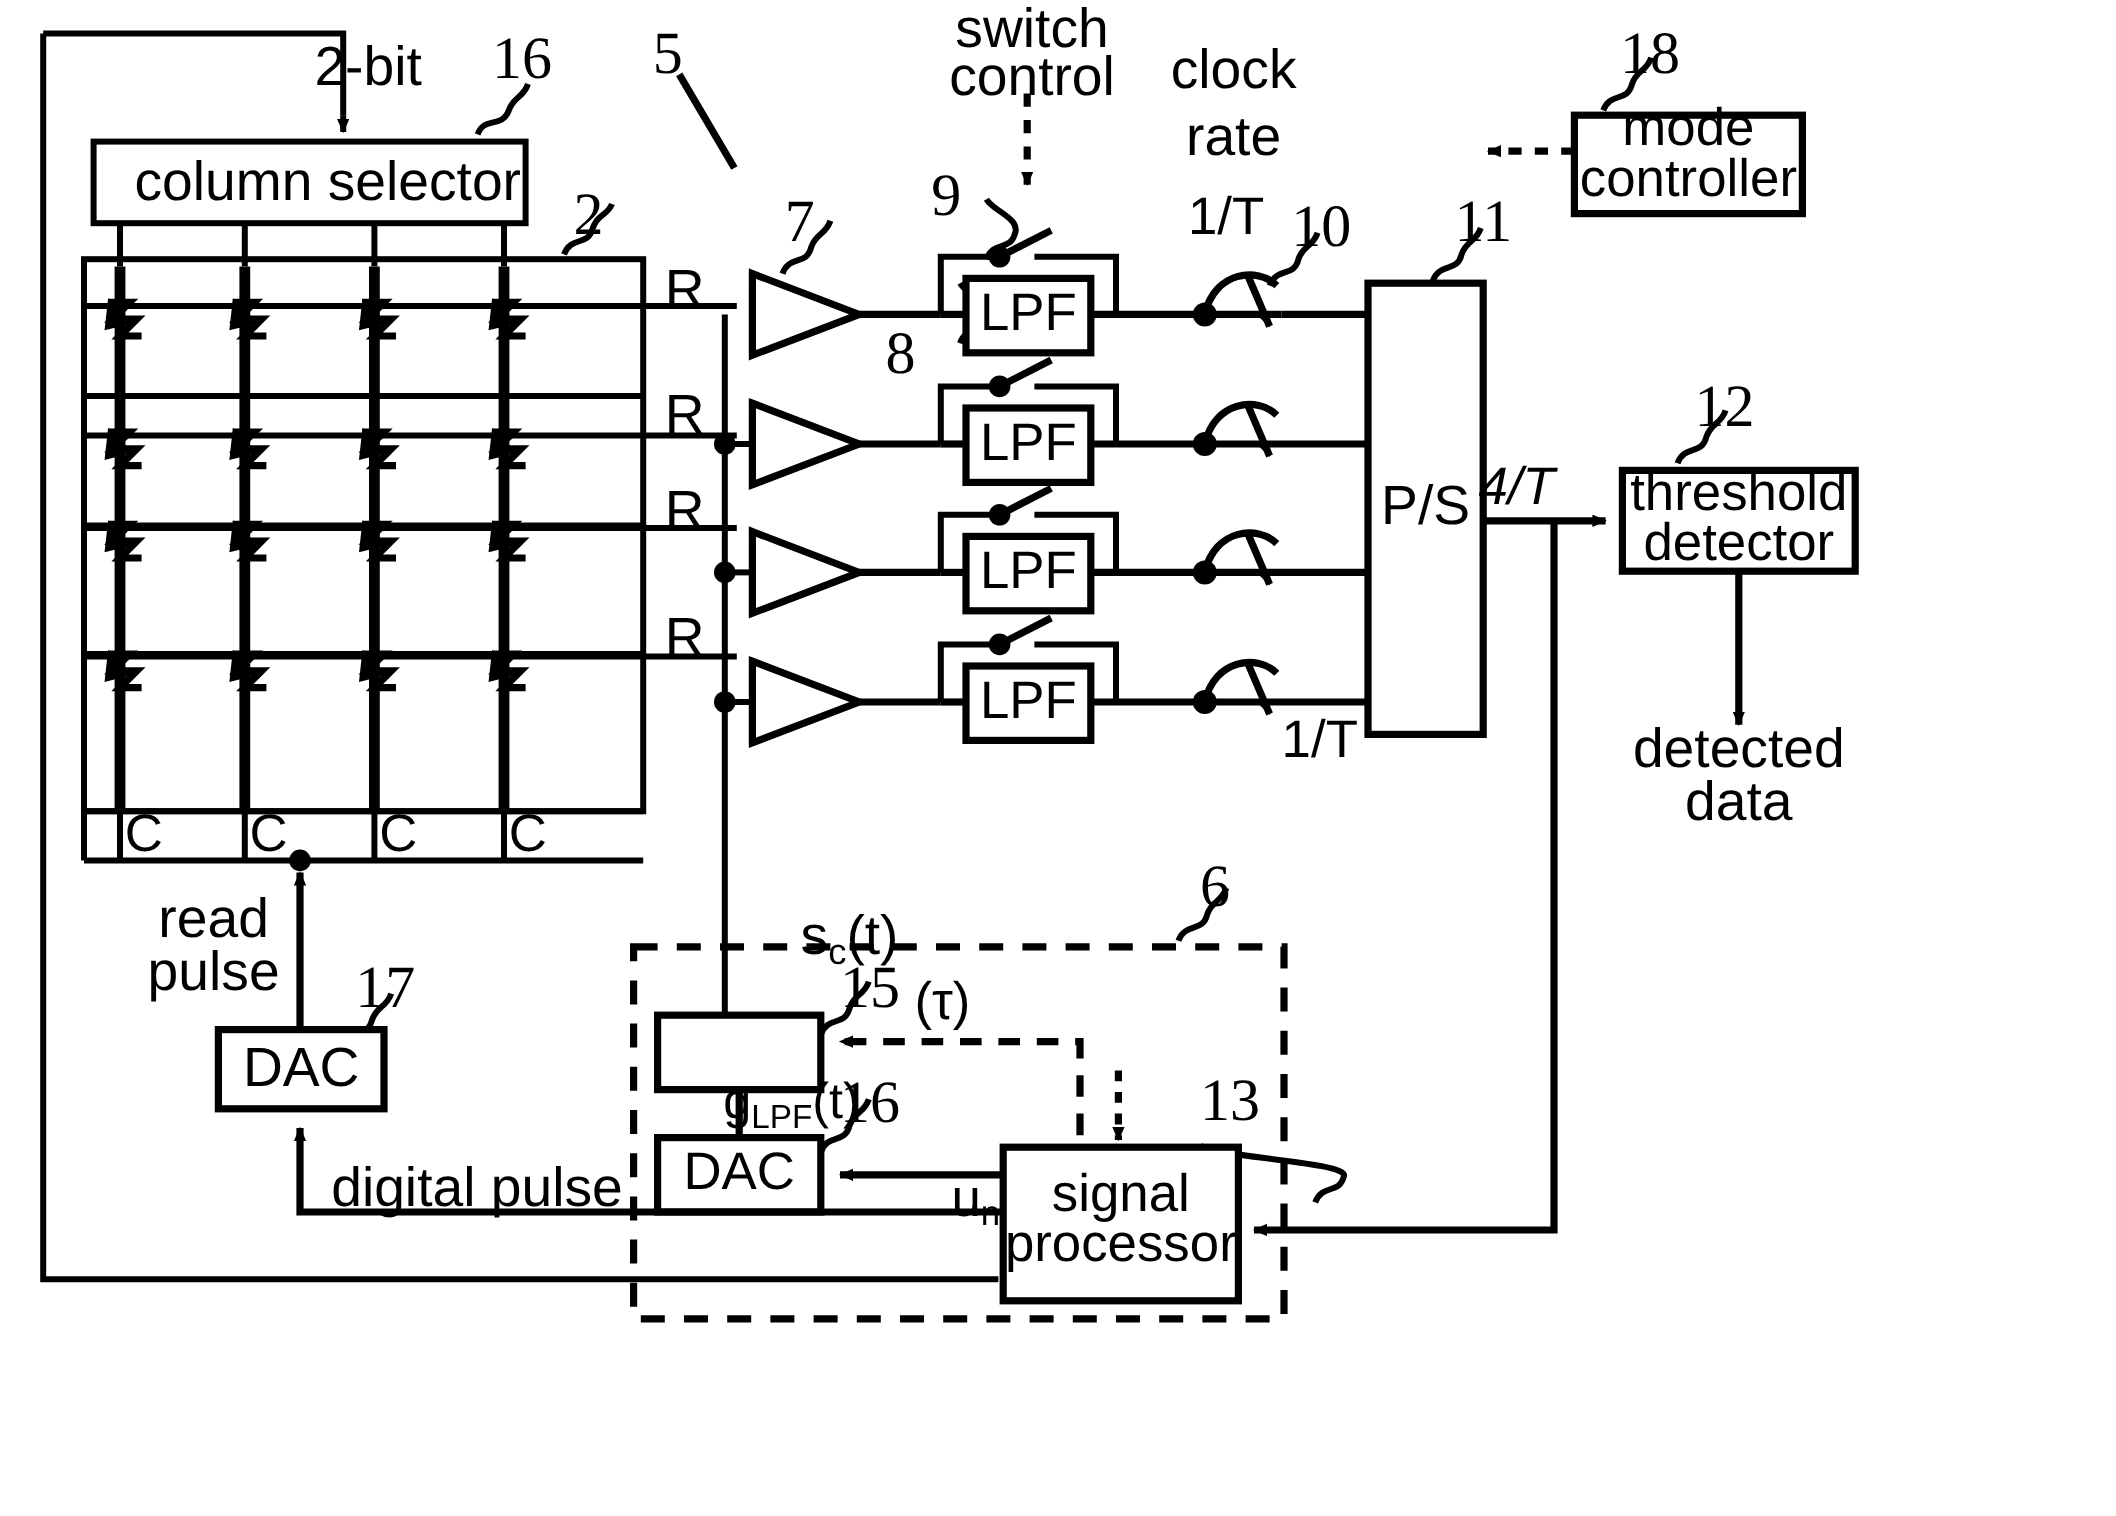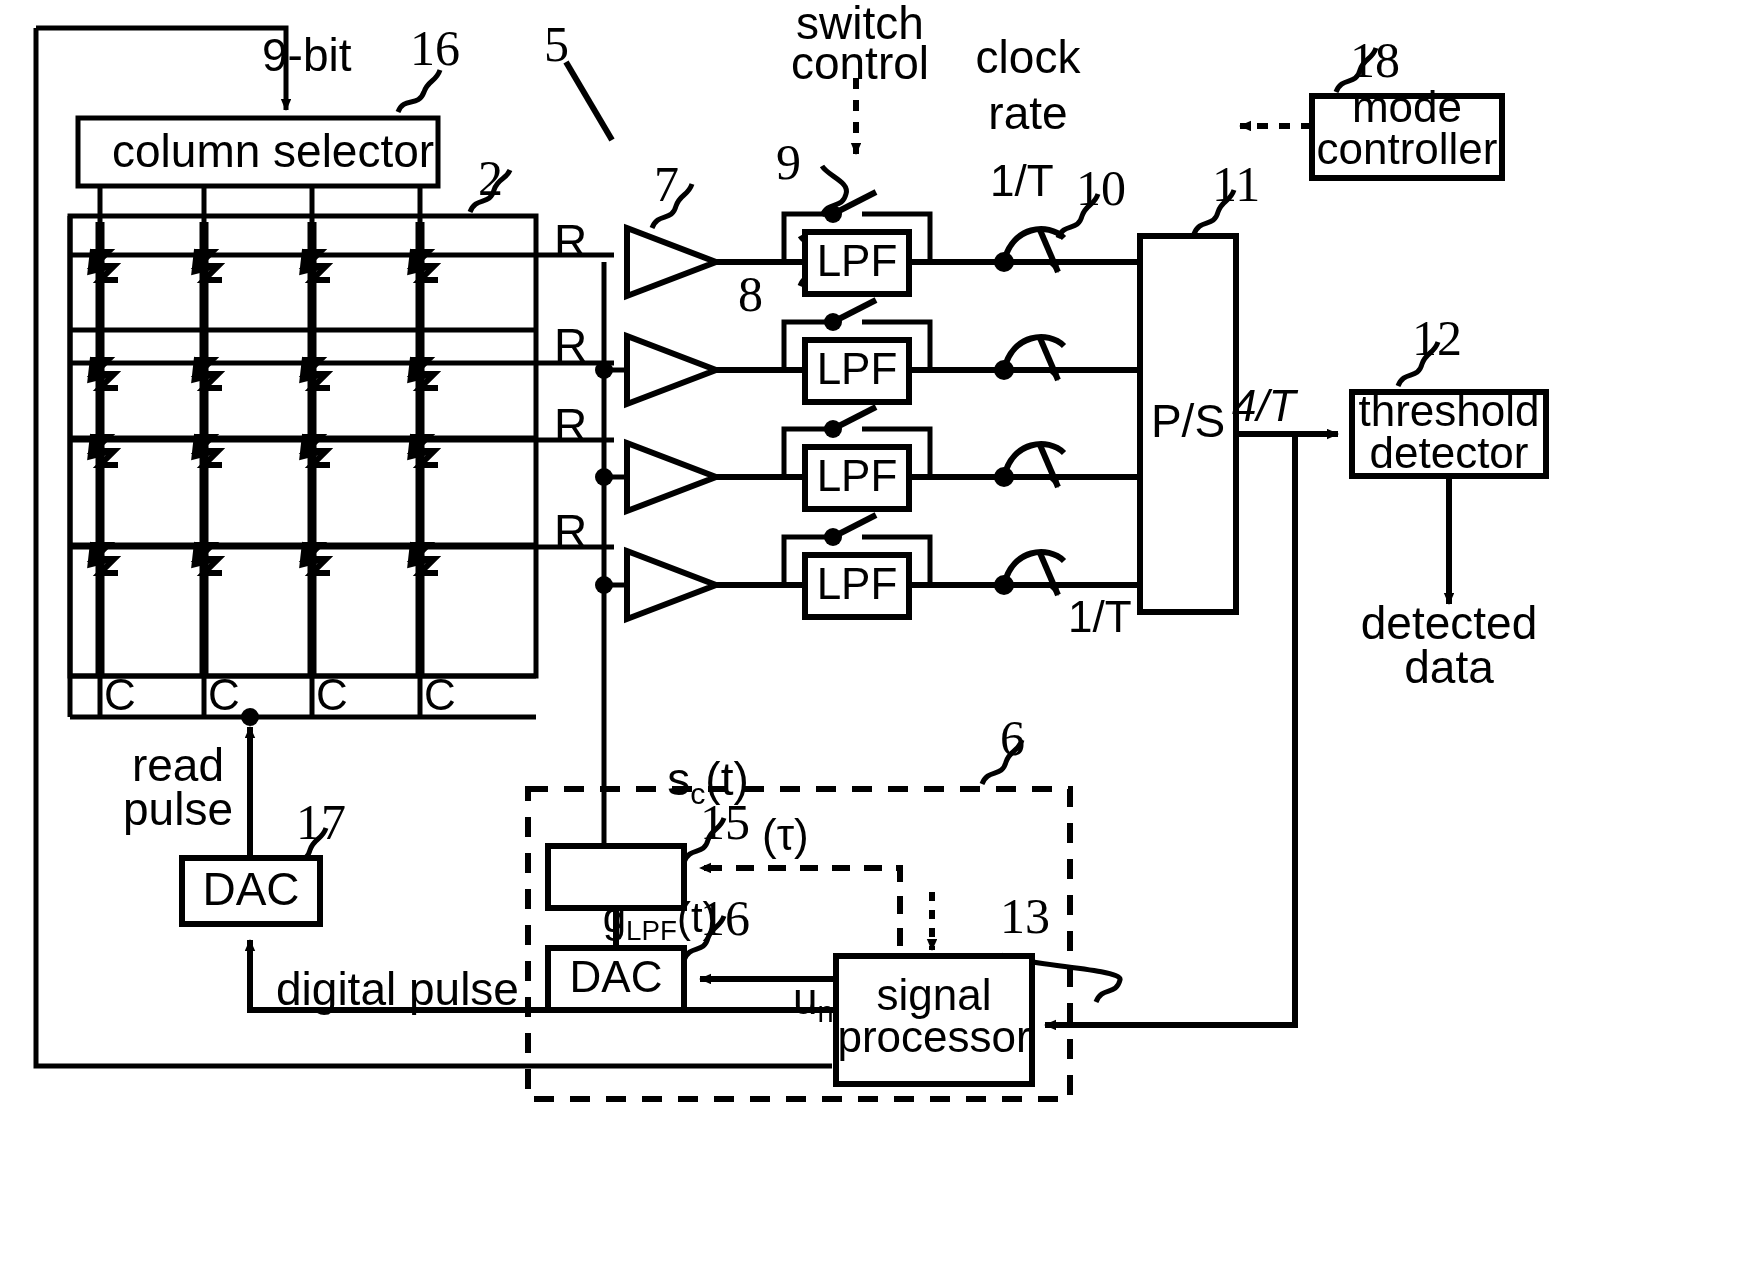--- a/index.html
+++ b/index.html
@@ -231,34 +231,34 @@
       <path d="M836,1010 L250,1010 L250,940" stroke-width="6" marker-end="url(#ar)"></path>
 
       <rect x="182" y="858" width="138" height="66" stroke-width="6" fill="#fff"></rect>
 
       <path d="M250,858 L250,727" stroke-width="6" marker-end="url(#ar)"></path>
       <circle cx="250" cy="717" r="9" fill="#000" stroke="none"></circle>
 
     </g>
   </svg>
 
-  <div class="lbl t46" style="left:262px;top:32px;">9-bit</div>
+  <div class="lbl t46" style="left:262px;top:32px;">2-bit</div>
   <div class="lbl ref" style="left:410px;top:22px;">16</div>
 
   <div class="lbl t46" style="left:112px;top:128px;">column selector</div>
 
   <div class="lbl ref" style="left:478px;top:152px;">2</div>
   <div class="lbl ref" style="left:544px;top:18px;">5</div>
   <div class="lbl ref" style="left:654px;top:158px;">7</div>
   <div class="lbl ref" style="left:776px;top:136px;">9</div>
   <div class="lbl ref" style="left:738px;top:268px;">8</div>
   <div class="lbl ref" style="left:1076px;top:162px;">10</div>
   <div class="lbl ref" style="left:1212px;top:158px;">11</div>
   <div class="lbl ref" style="left:1412px;top:312px;">12</div>
-  <div class="lbl ref" style="left:1350px;top:18px;margin-top:16px;">18</div>
+  <div class="lbl ref" style="left:1350px;top:18px;">18</div>
   <div class="lbl ref" style="left:296px;top:796px;">17</div>
   <div class="lbl ref" style="left:1000px;top:712px;">6</div>
   <div class="lbl ref" style="left:700px;top:796px;">15</div>
   <div class="lbl ref" style="left:700px;top:892px;">16</div>
   <div class="lbl ref" style="left:1000px;top:890px;">13</div>
 
   <div class="lbl t46 ctr" style="left:770px;top:0px;width:180px;">switch</div>
   <div class="lbl t46 ctr" style="left:770px;top:40px;width:180px;">control</div>
   <div class="lbl t46 ctr" style="left:958px;top:34px;width:140px;">clock</div>
   <div class="lbl t46 ctr" style="left:958px;top:90px;width:140px;">rate</div>

